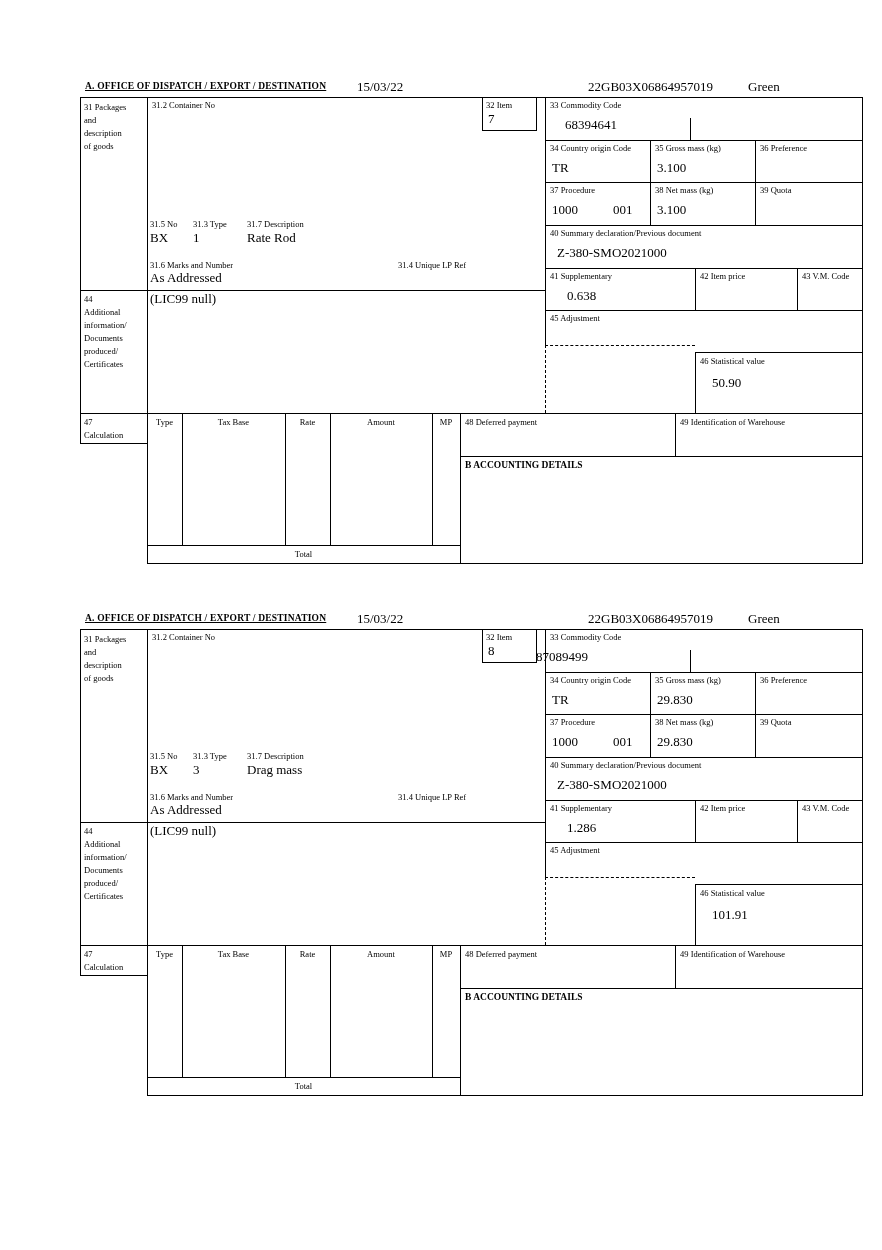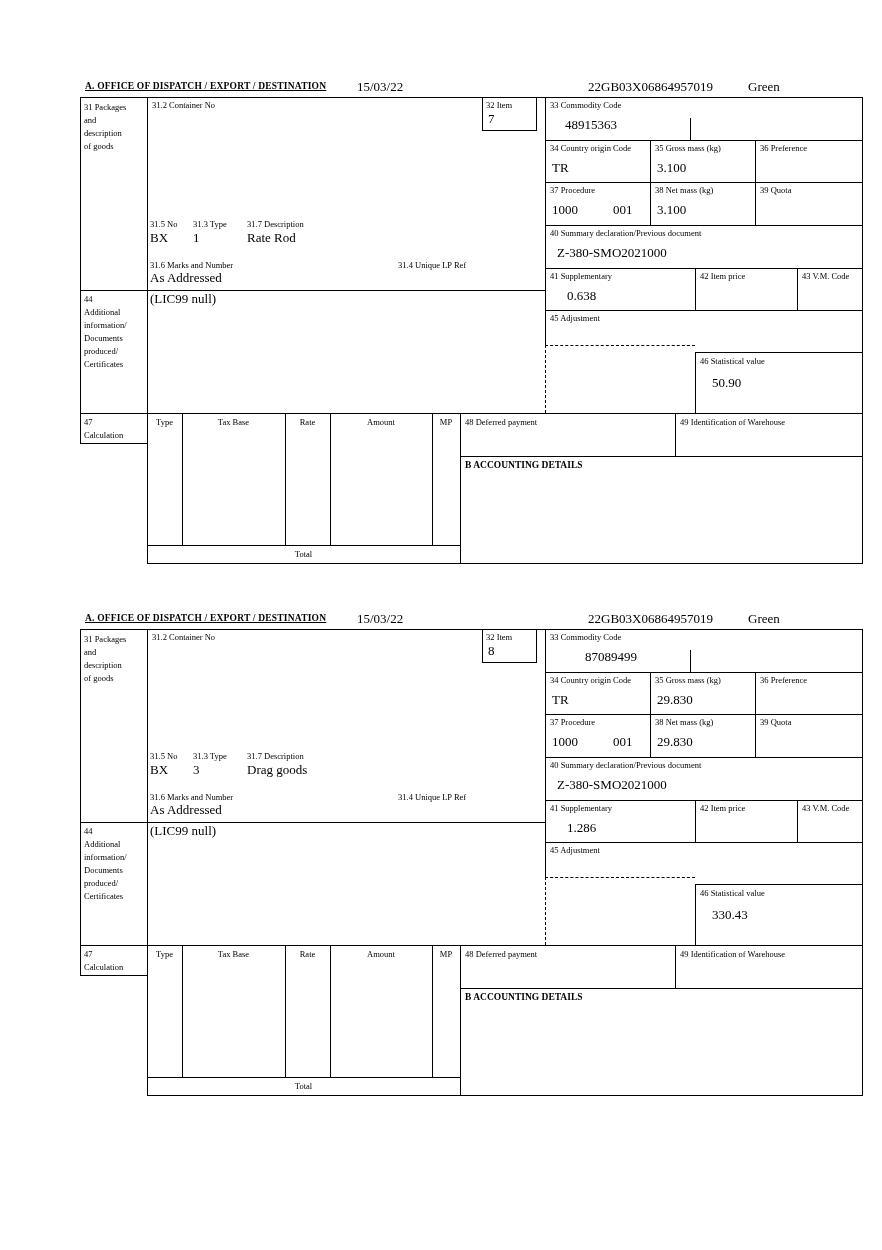--- a/index.html
+++ b/index.html
@@ -94,21 +94,21 @@
     <div class="val" style="left:113px;top:151px">1</div>
     <div class="val" style="left:167px;top:151px">Rate Rod</div>
 
     <div class="lbl" style="left:70px;top:180px">31.6 Marks and Number</div>
     <div class="lbl" style="left:318px;top:180px">31.4 Unique LP Ref</div>
     <div class="val" style="left:70px;top:191px">As Addressed</div>
 
     <div class="val" style="left:70px;top:212px">(LIC99 null)</div>
 
     <div class="lbl" style="left:470px;top:20px">33 Commodity Code</div>
-    <div class="val" style="left:485px;top:38px">48915363</div>
+    <div class="val" style="left:485px;top:38px">68394641</div>
 
     <div class="lbl" style="left:470px;top:63px">34 Country origin Code</div>
     <div class="val" style="left:472px;top:81px">TR</div>
     <div class="lbl" style="left:575px;top:63px">35 Gross mass (kg)</div>
     <div class="val" style="left:577px;top:81px">3.100</div>
     <div class="lbl" style="left:680px;top:63px">36 Preference</div>
 
     <div class="lbl" style="left:470px;top:105px">37 Procedure</div>
     <div class="val" style="left:472px;top:123px">1000</div>
     <div class="val" style="left:533px;top:123px">001</div>
@@ -201,30 +201,30 @@
     <div class="b32">
       <div class="lbl" style="left:3px;top:2px">32 Item</div>
       <div class="val" style="left:5px;top:14px">8</div>
     </div>
 
     <div class="lbl" style="left:70px;top:139px">31.5 No</div>
     <div class="lbl" style="left:113px;top:139px">31.3 Type</div>
     <div class="lbl" style="left:167px;top:139px">31.7 Description</div>
     <div class="val" style="left:70px;top:151px">BX</div>
     <div class="val" style="left:113px;top:151px">3</div>
-    <div class="val" style="left:167px;top:151px">Drag goods</div>
+    <div class="val" style="left:167px;top:151px">Drag mass</div>
 
     <div class="lbl" style="left:70px;top:180px">31.6 Marks and Number</div>
     <div class="lbl" style="left:318px;top:180px">31.4 Unique LP Ref</div>
     <div class="val" style="left:70px;top:191px">As Addressed</div>
 
     <div class="val" style="left:70px;top:212px">(LIC99 null)</div>
 
     <div class="lbl" style="left:470px;top:20px">33 Commodity Code</div>
-    <div class="val" style="left:505px;top:38px">87089499</div>
+    <div class="val" style="left:456px;top:38px">87089499</div>
 
     <div class="lbl" style="left:470px;top:63px">34 Country origin Code</div>
     <div class="val" style="left:472px;top:81px">TR</div>
     <div class="lbl" style="left:575px;top:63px">35 Gross mass (kg)</div>
     <div class="val" style="left:577px;top:81px">29.830</div>
     <div class="lbl" style="left:680px;top:63px">36 Preference</div>
 
     <div class="lbl" style="left:470px;top:105px">37 Procedure</div>
     <div class="val" style="left:472px;top:123px">1000</div>
     <div class="val" style="left:533px;top:123px">001</div>
@@ -236,21 +236,21 @@
     <div class="val" style="left:477px;top:166px">Z-380-SMO2021000</div>
 
     <div class="lbl" style="left:470px;top:191px">41 Supplementary</div>
     <div class="val" style="left:487px;top:209px">1.286</div>
     <div class="lbl" style="left:620px;top:191px">42 Item price</div>
     <div class="lbl" style="left:722px;top:191px">43 V.M. Code</div>
 
     <div class="lbl" style="left:470px;top:233px">45 Adjustment</div>
 
     <div class="lbl" style="left:620px;top:276px">46 Statistical value</div>
-    <div class="val" style="left:632px;top:296px">330.43</div>
+    <div class="val" style="left:632px;top:296px">101.91</div>
 
     <div class="lbl ctr" style="left:67px;top:337px;width:35px">Type</div>
     <div class="lbl ctr" style="left:102px;top:337px;width:103px">Tax Base</div>
     <div class="lbl ctr" style="left:205px;top:337px;width:45px">Rate</div>
     <div class="lbl ctr" style="left:250px;top:337px;width:102px">Amount</div>
     <div class="lbl ctr" style="left:352px;top:337px;width:28px">MP</div>
     <div class="lbl ctr" style="left:67px;top:469px;width:313px">Total</div>
 
     <div class="lbl" style="left:385px;top:337px">48 Deferred payment</div>
     <div class="lbl" style="left:600px;top:337px">49 Identification of Warehouse</div>

